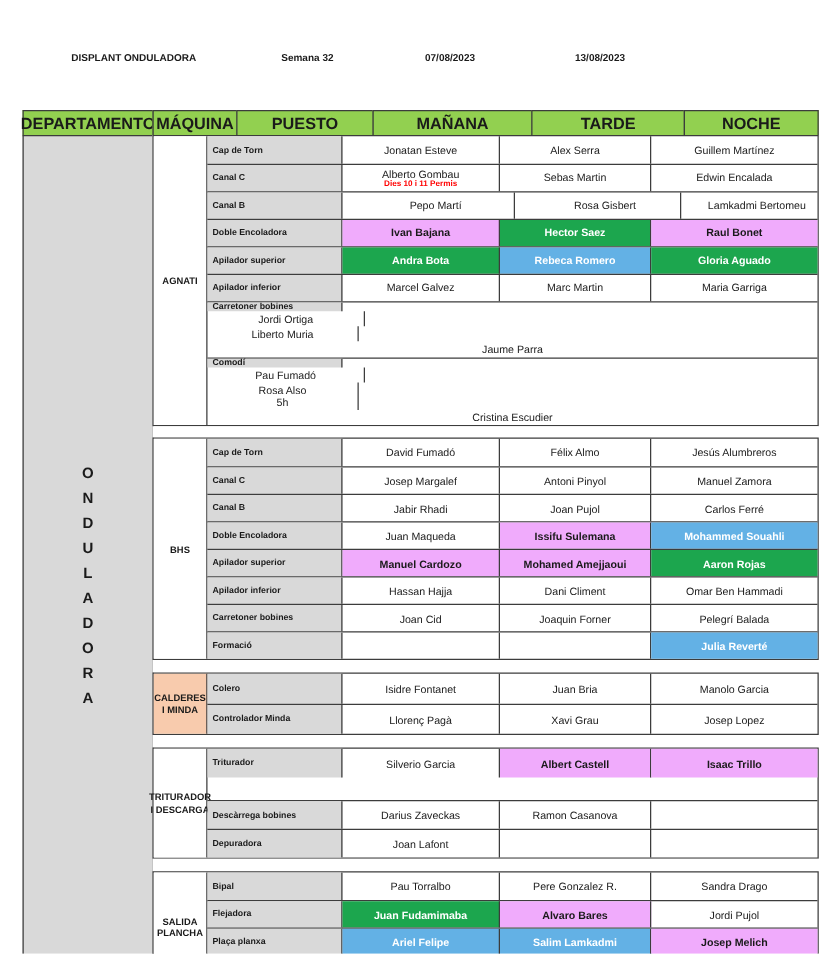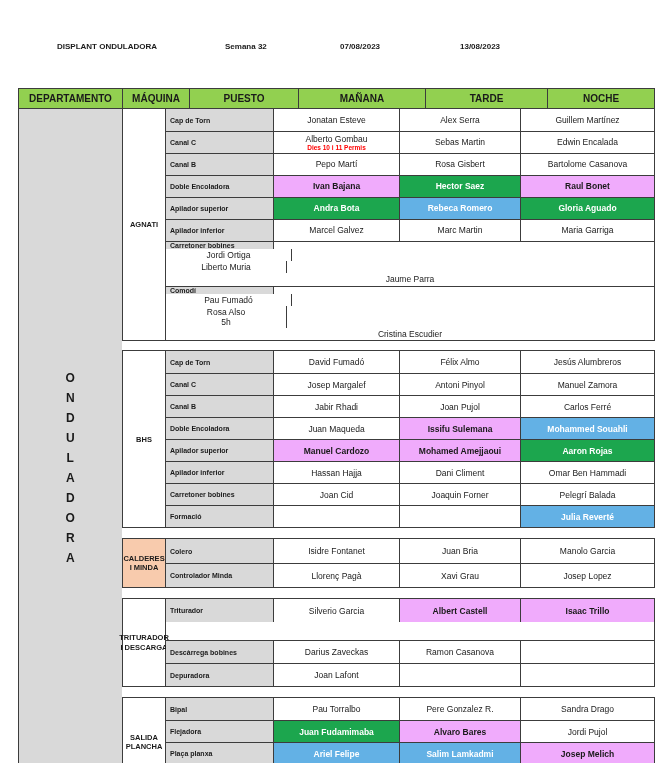--- a/index.html
+++ b/index.html
@@ -14,21 +14,21 @@
   .t-week  { left:225px; }
   .t-date1 { left:340px; }
   .t-date2 { left:460px; }
 
   
   .tbl { position:absolute; left:18px; top:88px; width:637px; }
   .hdr { display:flex; height:21px; }
   .hdr-cell {
     background:#92D050; border:1px solid #3c3c3c; margin-left:-1px;
     display:flex; align-items:center; justify-content:center;
-    font-size:10px; font-weight:bold;
+    font-size:13px; font-weight:bold;
   }
   .hdr-cell:first-child { margin-left:0; }
   .hc0{width:105px;} .hc1{width:68px;} .hc2{width:110px;}
   .hc3{width:128px;} .hc4{width:123px;} .hc5{width:108px;}
 
   .body { display:flex; margin-top:-1px; align-items:stretch; }
   .dep-cell {
     width:105px; background:#D9D9D9; border:1px solid #3c3c3c;
     display:flex; align-items:center; justify-content:center;
   }
@@ -116,30 +116,30 @@
                   <div>Alberto Gombau</div>
                   <div class="note">Dies 10 i 11 Permis</div>
                 </div>
                 <div class="shift-cell sc-t">
                   <div>Sebas Martin</div>
                 </div>
                 <div class="shift-cell sc-n">
                   <div>Edwin Encalada</div>
                 </div>
               </div>
-              <div class="row" style="min-height: 22px;">
+              <div class="row" style="min-height: 22px; gap: 12px;">
                 <div class="puesto-cell">Canal B</div>
                 <div class="shift-cell sc-m">
                   <div>Pepo Martí</div>
                 </div>
                 <div class="shift-cell sc-t">
                   <div>Rosa Gisbert</div>
                 </div>
                 <div class="shift-cell sc-n">
-                  <div>Bartolome Casanova</div>
+                  <div>Lamkadmi Bertomeu</div>
                 </div>
               </div>
               <div class="row" style="min-height: 22px;">
                 <div class="puesto-cell">Doble Encoladora</div>
                 <div class="shift-cell sc-m hl-yellow">
                   <div>Ivan Bajana</div>
                 </div>
                 <div class="shift-cell sc-t hl-green">
                   <div>Hector Saez</div>
                 </div>

